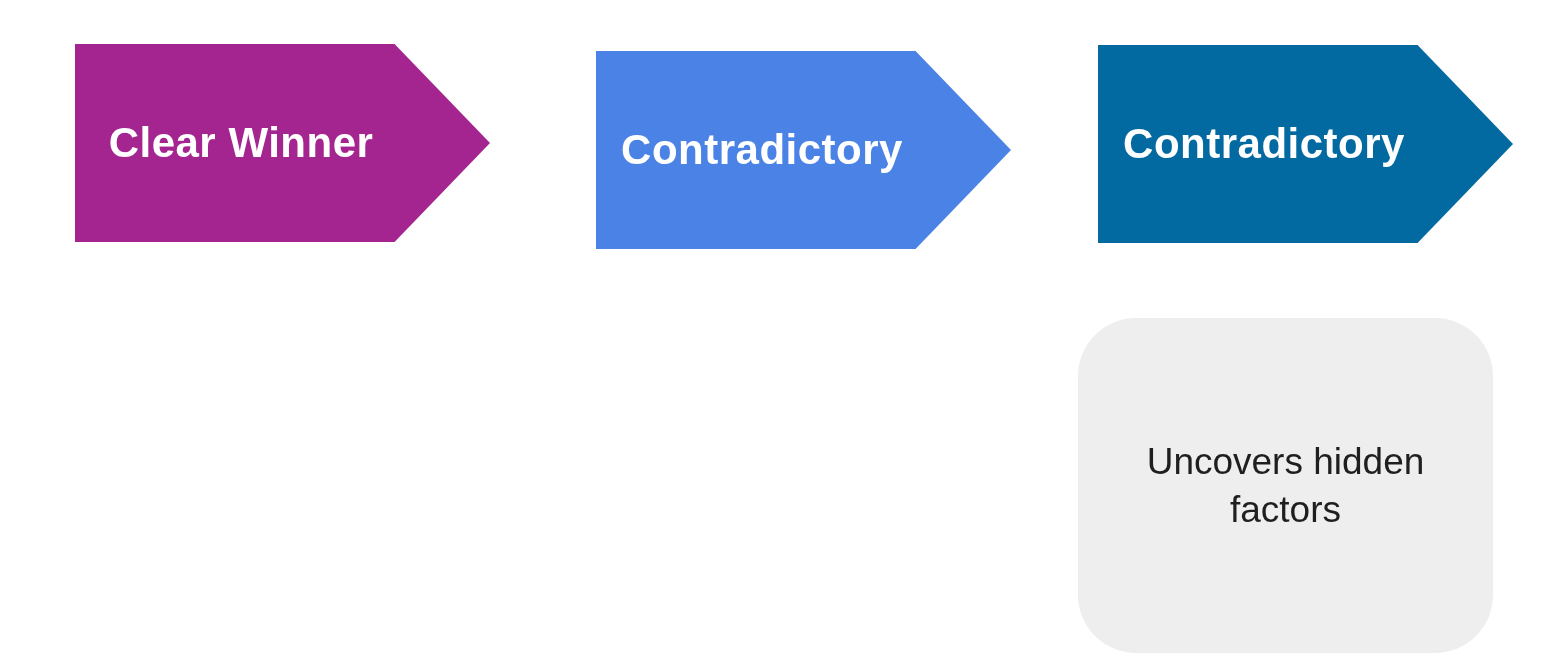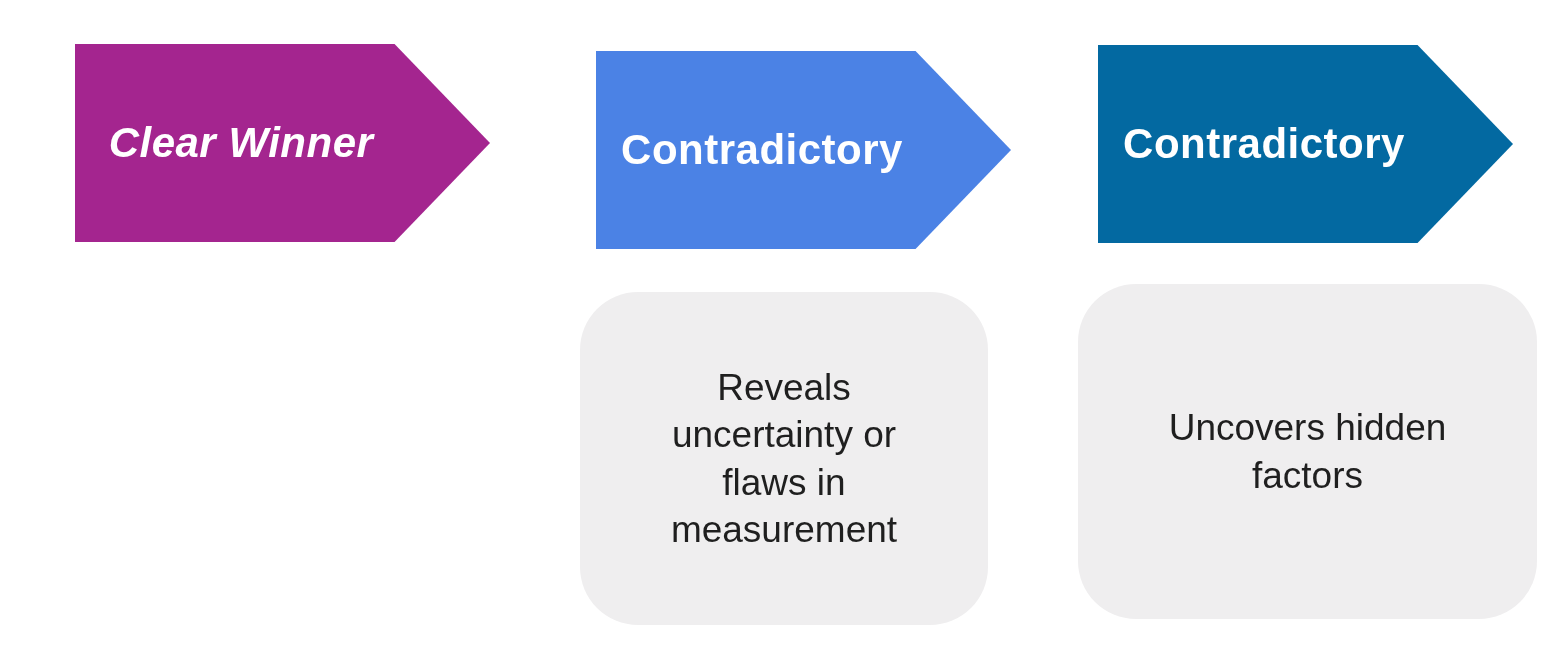--- a/index.html
+++ b/index.html
@@ -36,53 +36,47 @@
   .a2 { left: 1098px; top: 45px; }
   .card {
     position: absolute;
     border-radius: 58px;
     display: flex;
     align-items: center;
     justify-content: center;
   }
   .c0 { left: 70px;   top: 298px; width: 408px; height: 332px; }
   .c1 { left: 580px;  top: 292px; width: 408px; height: 333px; }
-  .c2 { left: 1078px; top: 284px; width: 459px; height: 335px; }
+  .c2 { left: 1078px; top: 318px; width: 415px; height: 335px; }
   .card-text {
     display: block;
     padding: 0 20px;
     font-size: 37px;
     line-height: 1.28;
     text-align: center;
     white-space: pre-line;
   }
 </style>
 </head>
 <body>
 
 <div class="canvas">
 
   <div class="arrow a0" style="background-color: rgb(164, 37, 143);">
-    <span class="arrow-label" style="color: rgb(255, 255, 255); font-style: italic;">Clear Winner</span>
+    <span class="arrow-label" style="color: rgb(255, 255, 255);">Clear Winner</span>
   </div>
 
   <div class="arrow a1" style="background-color: rgb(75, 130, 229);">
     <span class="arrow-label" style="color: rgb(255, 255, 255);">Contradictory</span>
   </div>
 
   <div class="arrow a2" style="background-color: #0369a1;">
     <span class="arrow-label" style="color: rgb(255, 255, 255);">Contradictory</span>
   </div>
 
 
-  <div class="card c1" style="background-color: rgb(239, 238, 239);">
-    <span class="card-text" style="color: rgb(31, 31, 31);">Reveals
-uncertainty or
-flaws in
-measurement</span>
-  </div>
 
   <div class="card c2" style="background-color: rgb(239, 238, 239);">
     <span class="card-text" style="color: rgb(31, 31, 31);">Uncovers hidden
 factors</span>
   </div>
 
 </div>
 
 </body></html>

